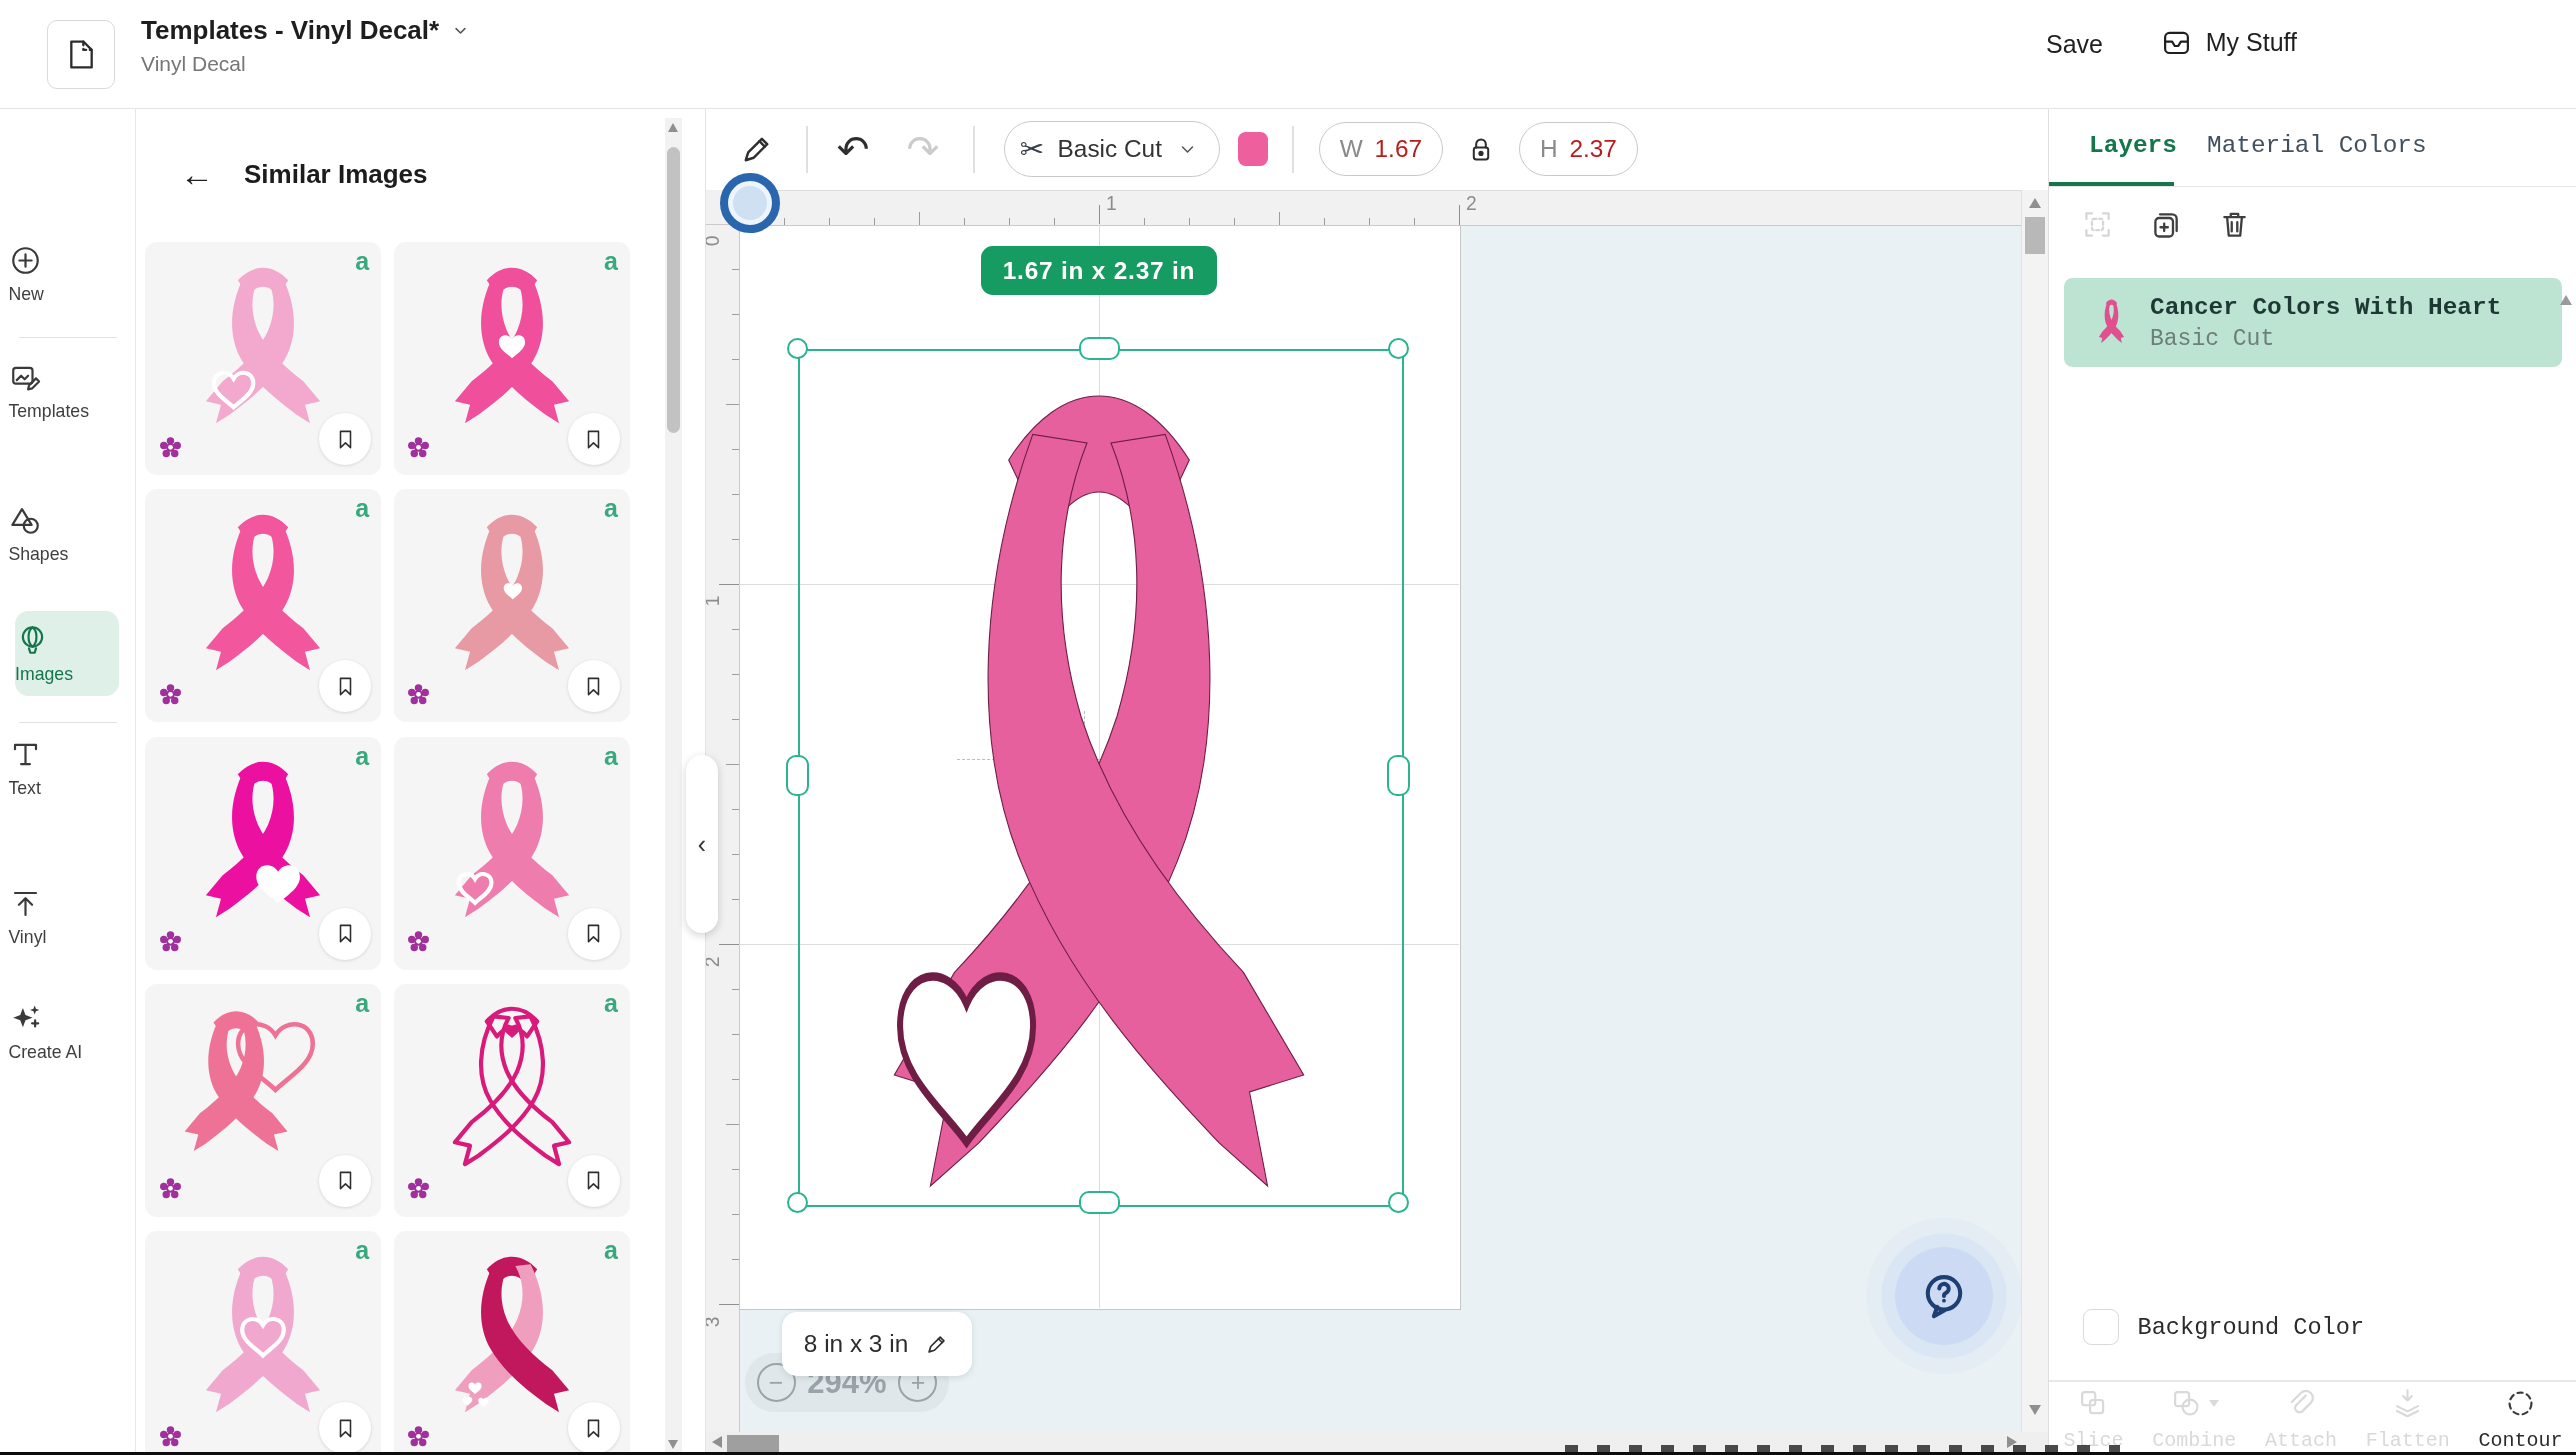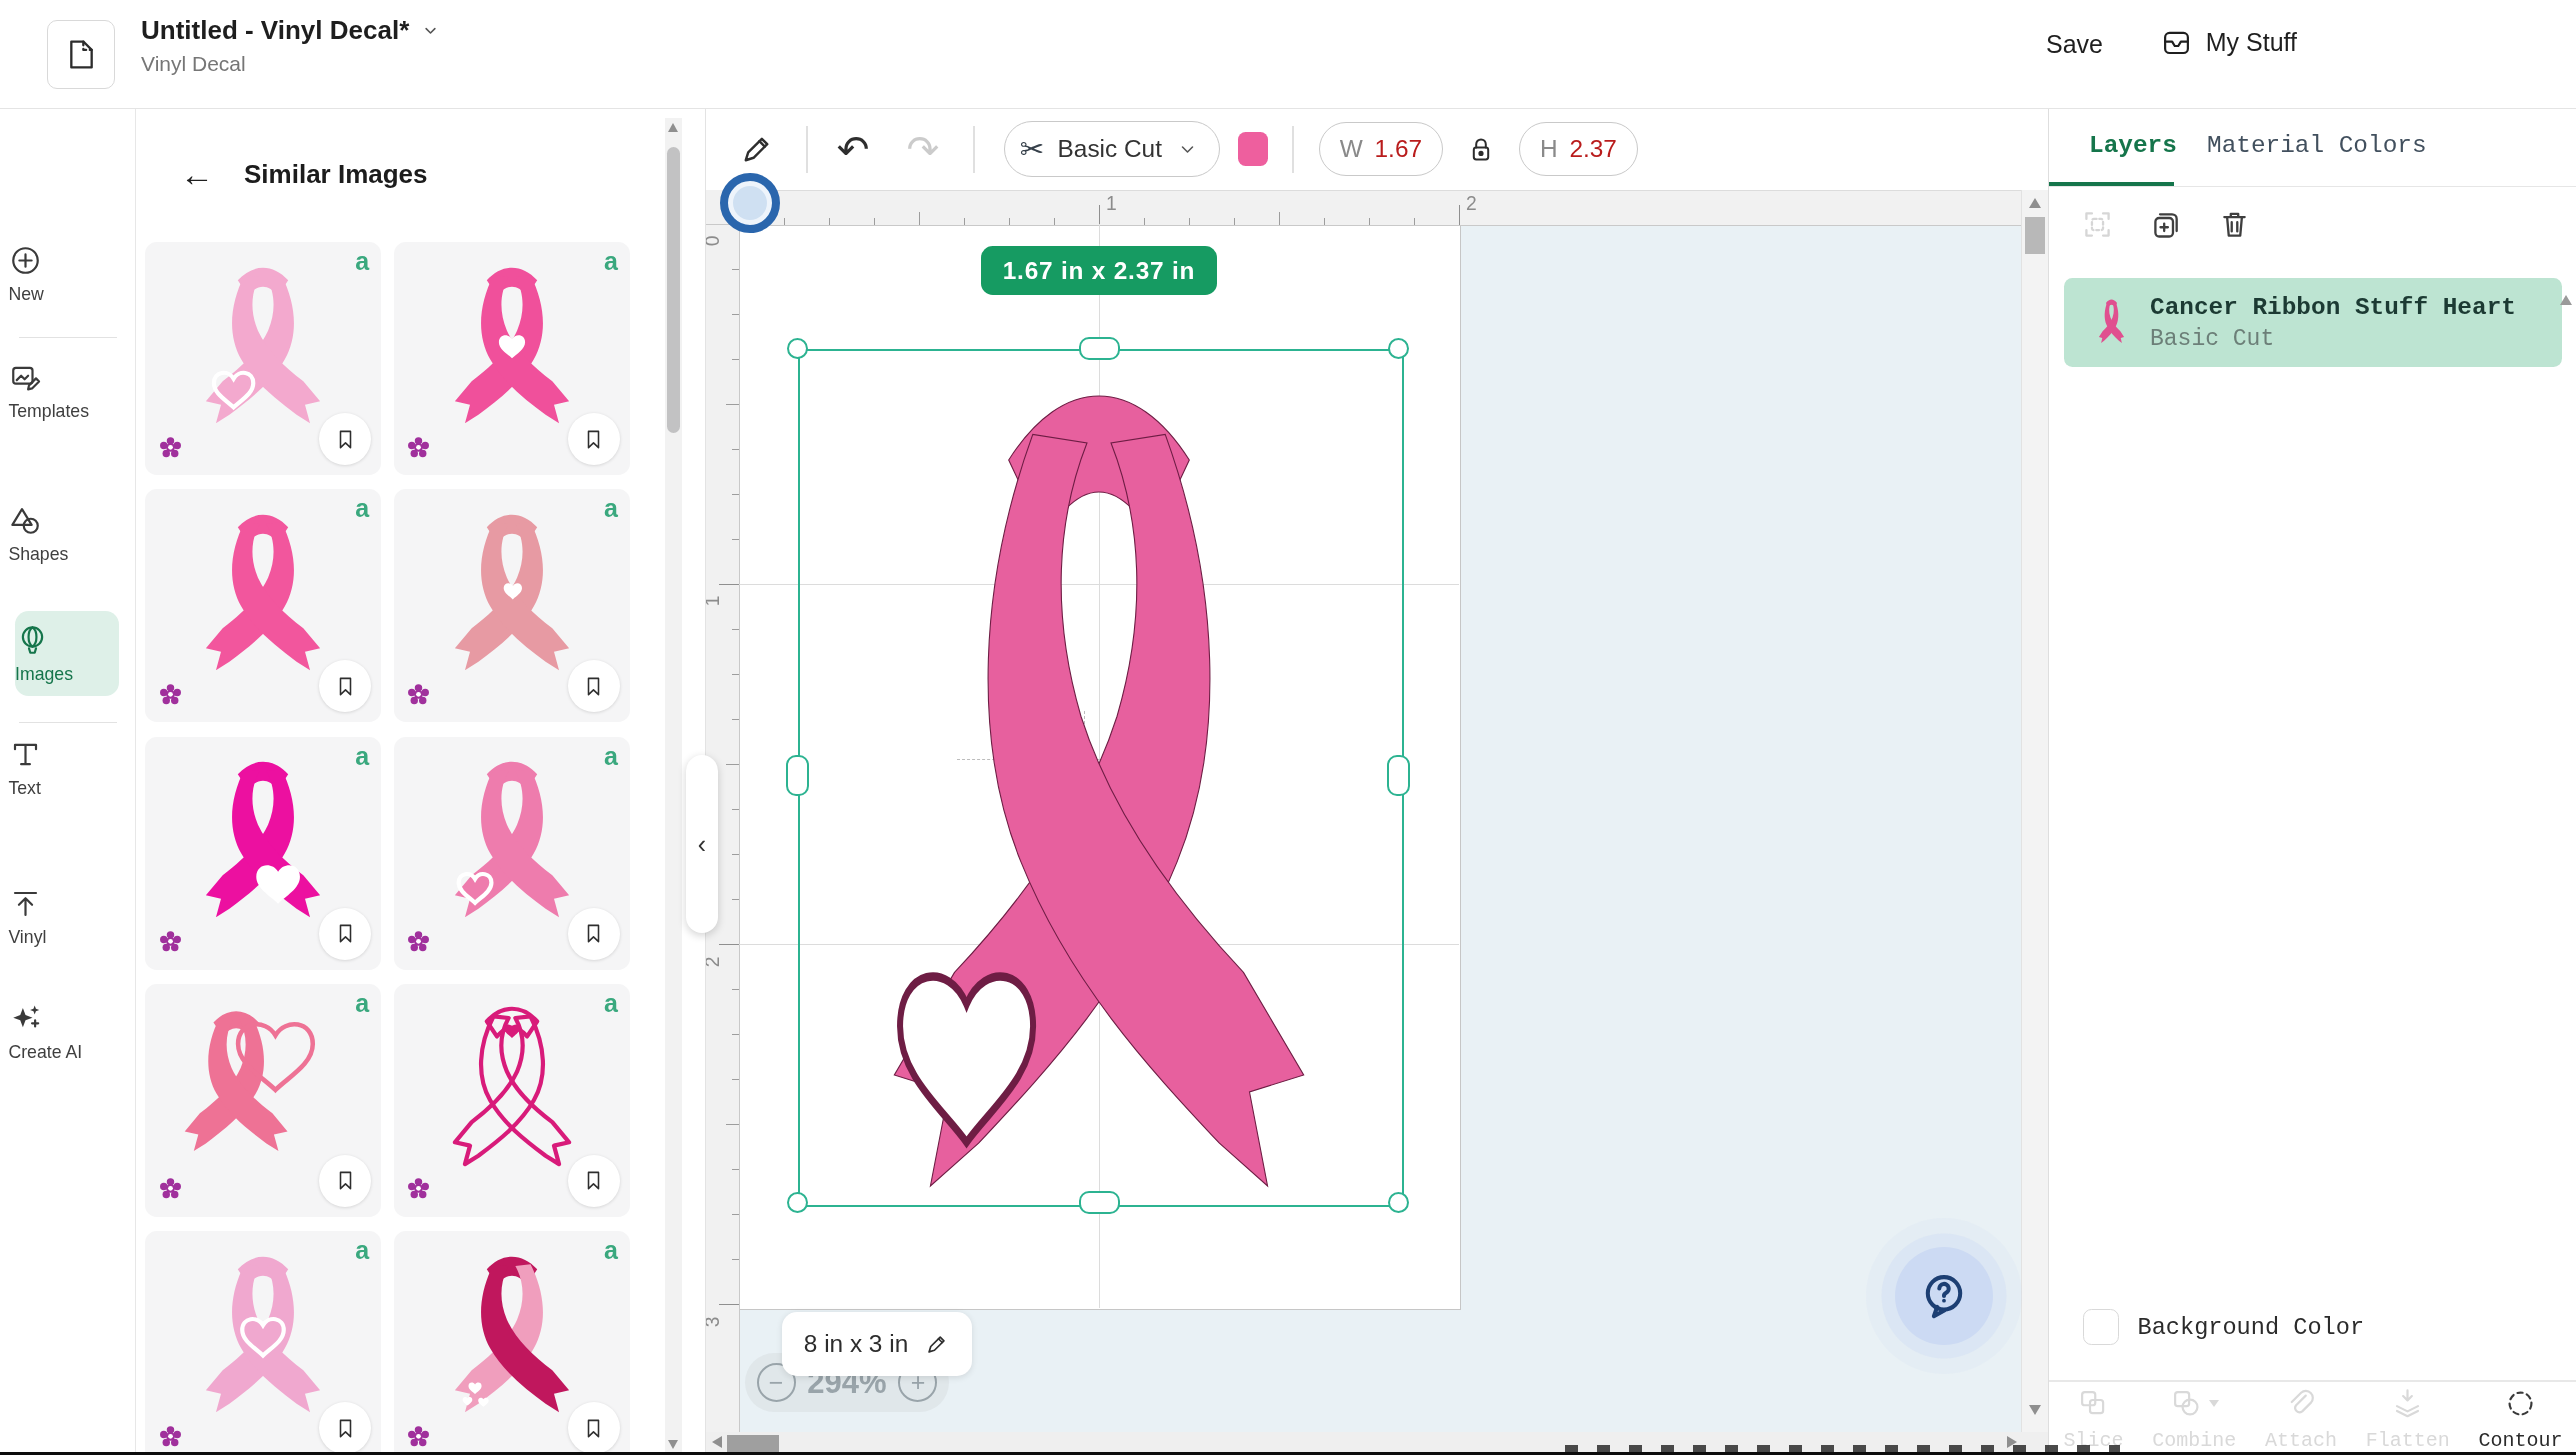--- a/index.html
+++ b/index.html
@@ -109,21 +109,21 @@
 <body>
 
 <div id="header" class="abs">
   <div id="logo-box" class="abs">
     <svg class="ic" viewBox="0 0 40 40" width="37" height="37">
       <path d="M9 6 h13 l9 9 v19 h-22 z"></path>
         <path d="M22 6 v9 h9" stroke-dasharray="4 4"></path>
     </svg>
   </div>
   <div id="doc-title" class="abs">
-    <span>Untitled - Vinyl Decal*</span>
+    <span>Templates - Vinyl Decal*</span>
     <svg class="ic" viewBox="0 0 40 40" width="25" height="25" style="color:#555">
         <path d="M13 17 l7 7 7-7"></path>
       </svg>
   </div>
   <div id="doc-subtitle" class="abs">Vinyl Decal</div>
   <div id="save-btn" class="abs">Save</div>
   <div id="mystuff-btn" class="abs">
     <svg class="ic" viewBox="0 0 40 40" width="35" height="35">
       <rect x="7" y="9" width="26" height="23" rx="5"></rect>
         <path d="M7 19 h8 l3 5 h4 l3 -5 h8"></path>
@@ -667,21 +667,21 @@
 
   <div id="layer-item" style="background: rgb(189, 228, 210);">
     <span id="layer-thumb"><svg viewBox="0 0 200 200" width="37" height="47" preserveAspectRatio="none">
           <g>
             <path d="M70 26 C88 6 112 6 130 26 L118 44 C106 30 94 30 82 44 Z" fill="#e0508f"></path>
             <path d="M122 20 C140 55 142 92 126 120 C110 148 84 168 60 186 L44 196 L50 174 L32 170 L52 146 C76 128 96 108 106 86 C116 62 114 40 104 22 Z" fill="#e0508f"></path>
             <path d="M78 20 C60 55 58 92 74 120 C90 148 116 168 140 186 L156 196 L150 174 L168 170 L148 146 C124 128 104 108 94 86 C84 62 86 40 96 22 Z" fill="#e0508f"></path>
           </g>
         </svg></span>
     <span>
-      <div id="layer-name">Cancer Ribbon Stuff Heart</div>
+      <div id="layer-name">Cancer Colors With Heart</div>
       <div id="layer-type">Basic Cut</div>
     </span>
   </div>
   <div class="tri" style="position:absolute;left:511px;top:187px;border-left:6.7px solid transparent;border-right:6.7px solid transparent;border-bottom:10px solid #9a9a9a;"></div>
 
   <div id="bgcolor-row">
     <div id="bgcolor-check"></div>
     <span id="bgcolor-label">Background Color</span>
   </div>
   <div id="actions-divider"></div>

